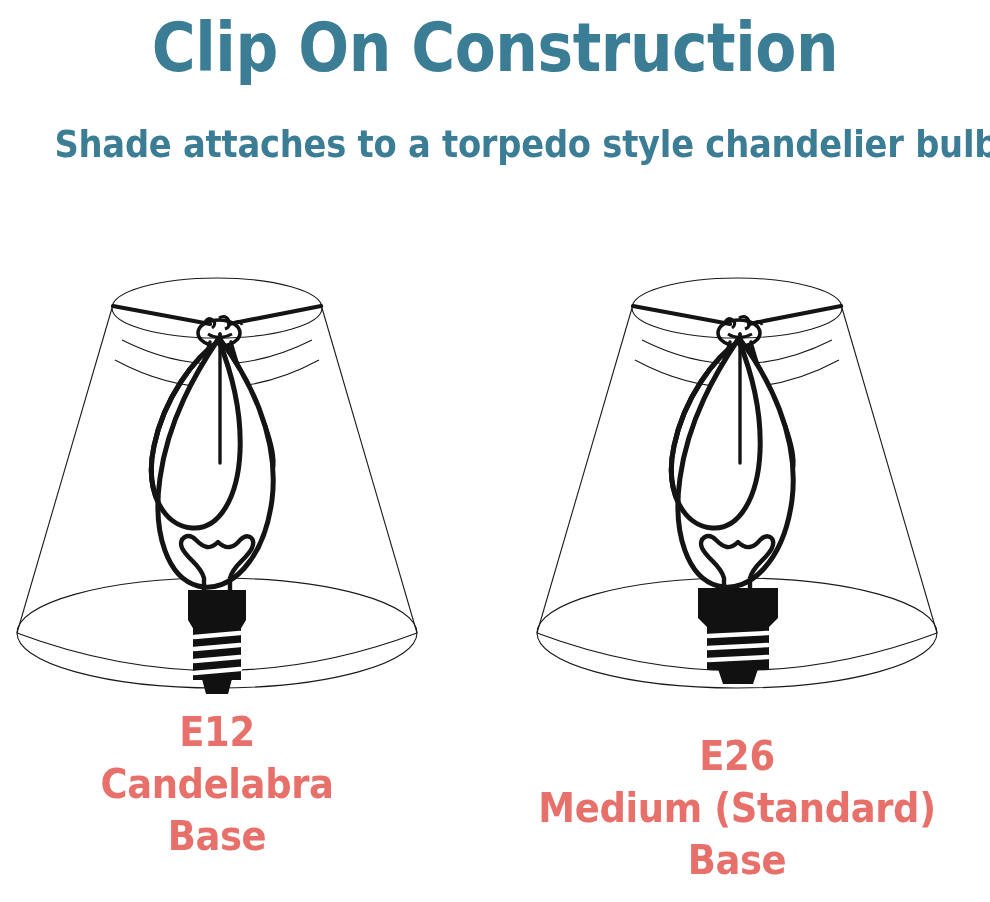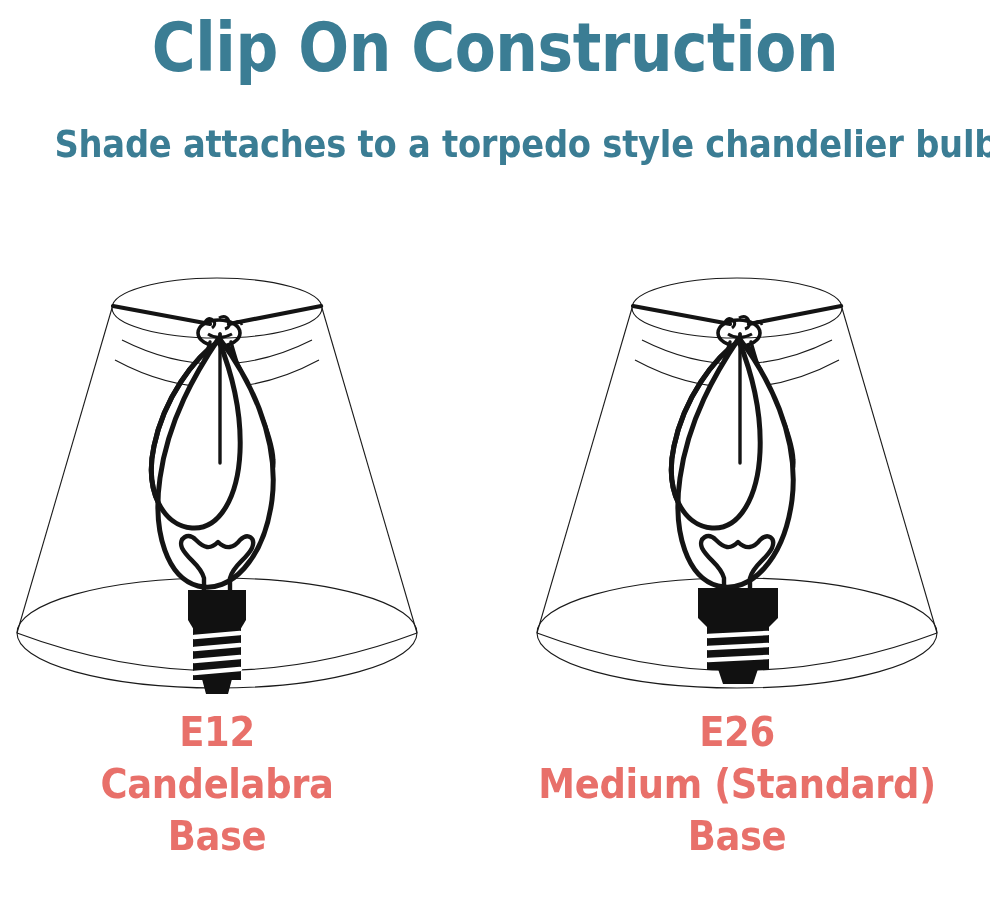--- a/index.html
+++ b/index.html
@@ -82,21 +82,21 @@
     width: 470px;
     text-align: center;
     color: #e8706a;
     font-family: "DejaVu Sans", sans-serif;
     font-weight: bold;
     font-size: 41px;
     line-height: 52px;
     letter-spacing: -0.4px;
   }
   .caption-left  { left: -18px; }
-  .caption-right { left: 502px; }
+  .caption-right { left: 502px; margin-top: 24px; }
 
   .caption .cap-line {
     display: block;
     transform: scaleX(0.90);
     transform-origin: 50% 50%;
     white-space: nowrap;
   }
 </style>
 </head>
 <body>

